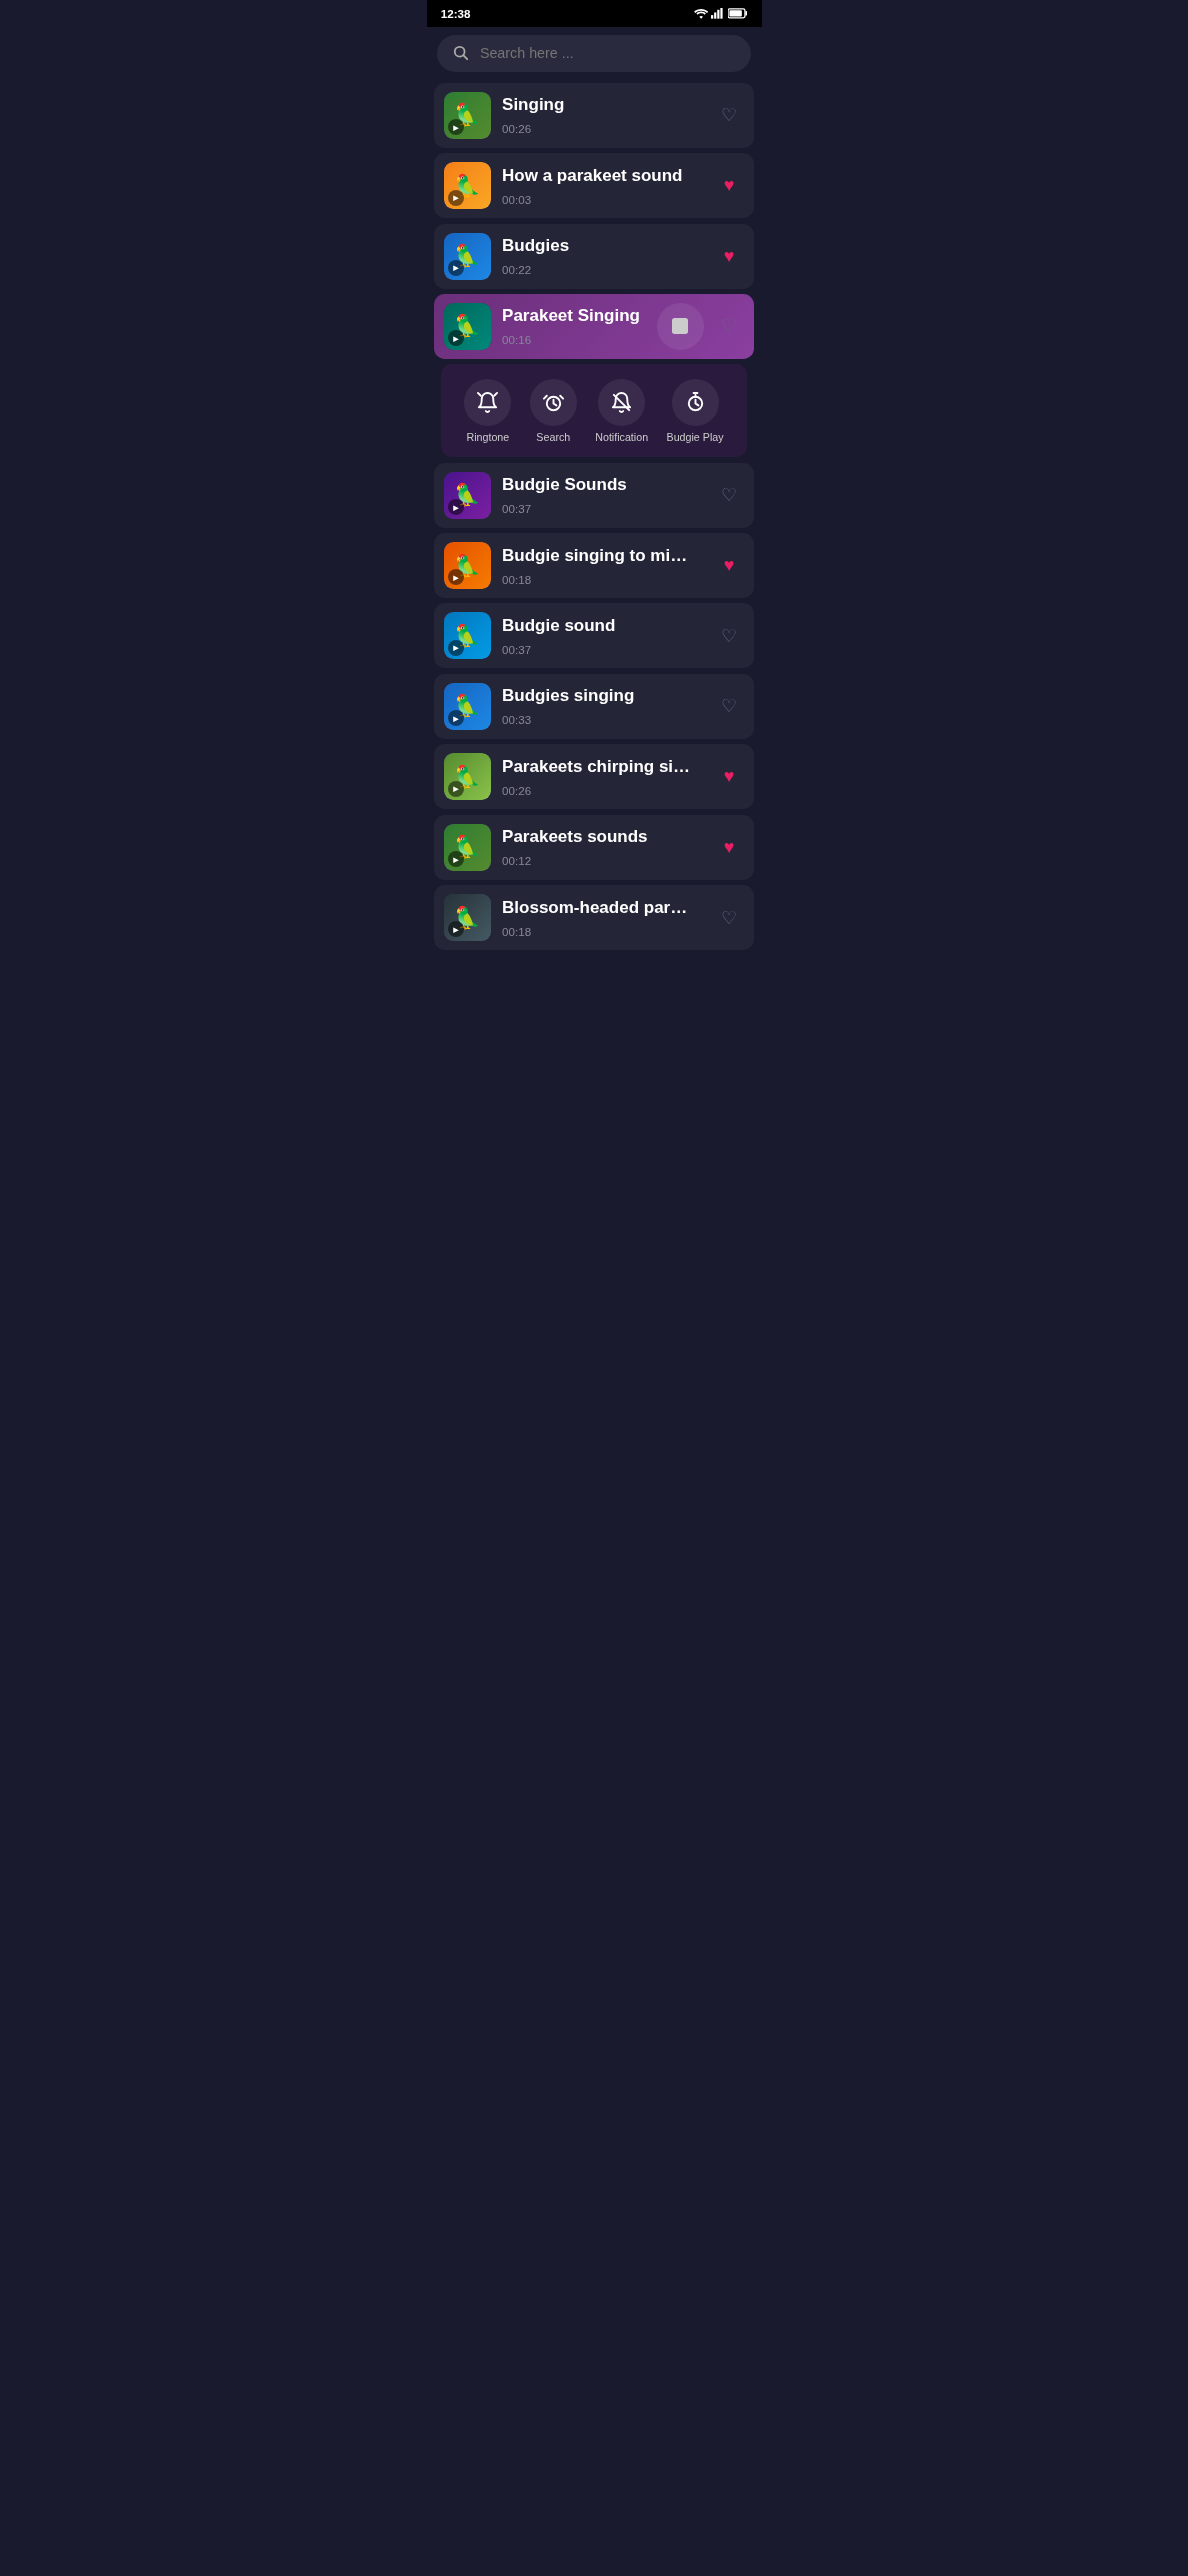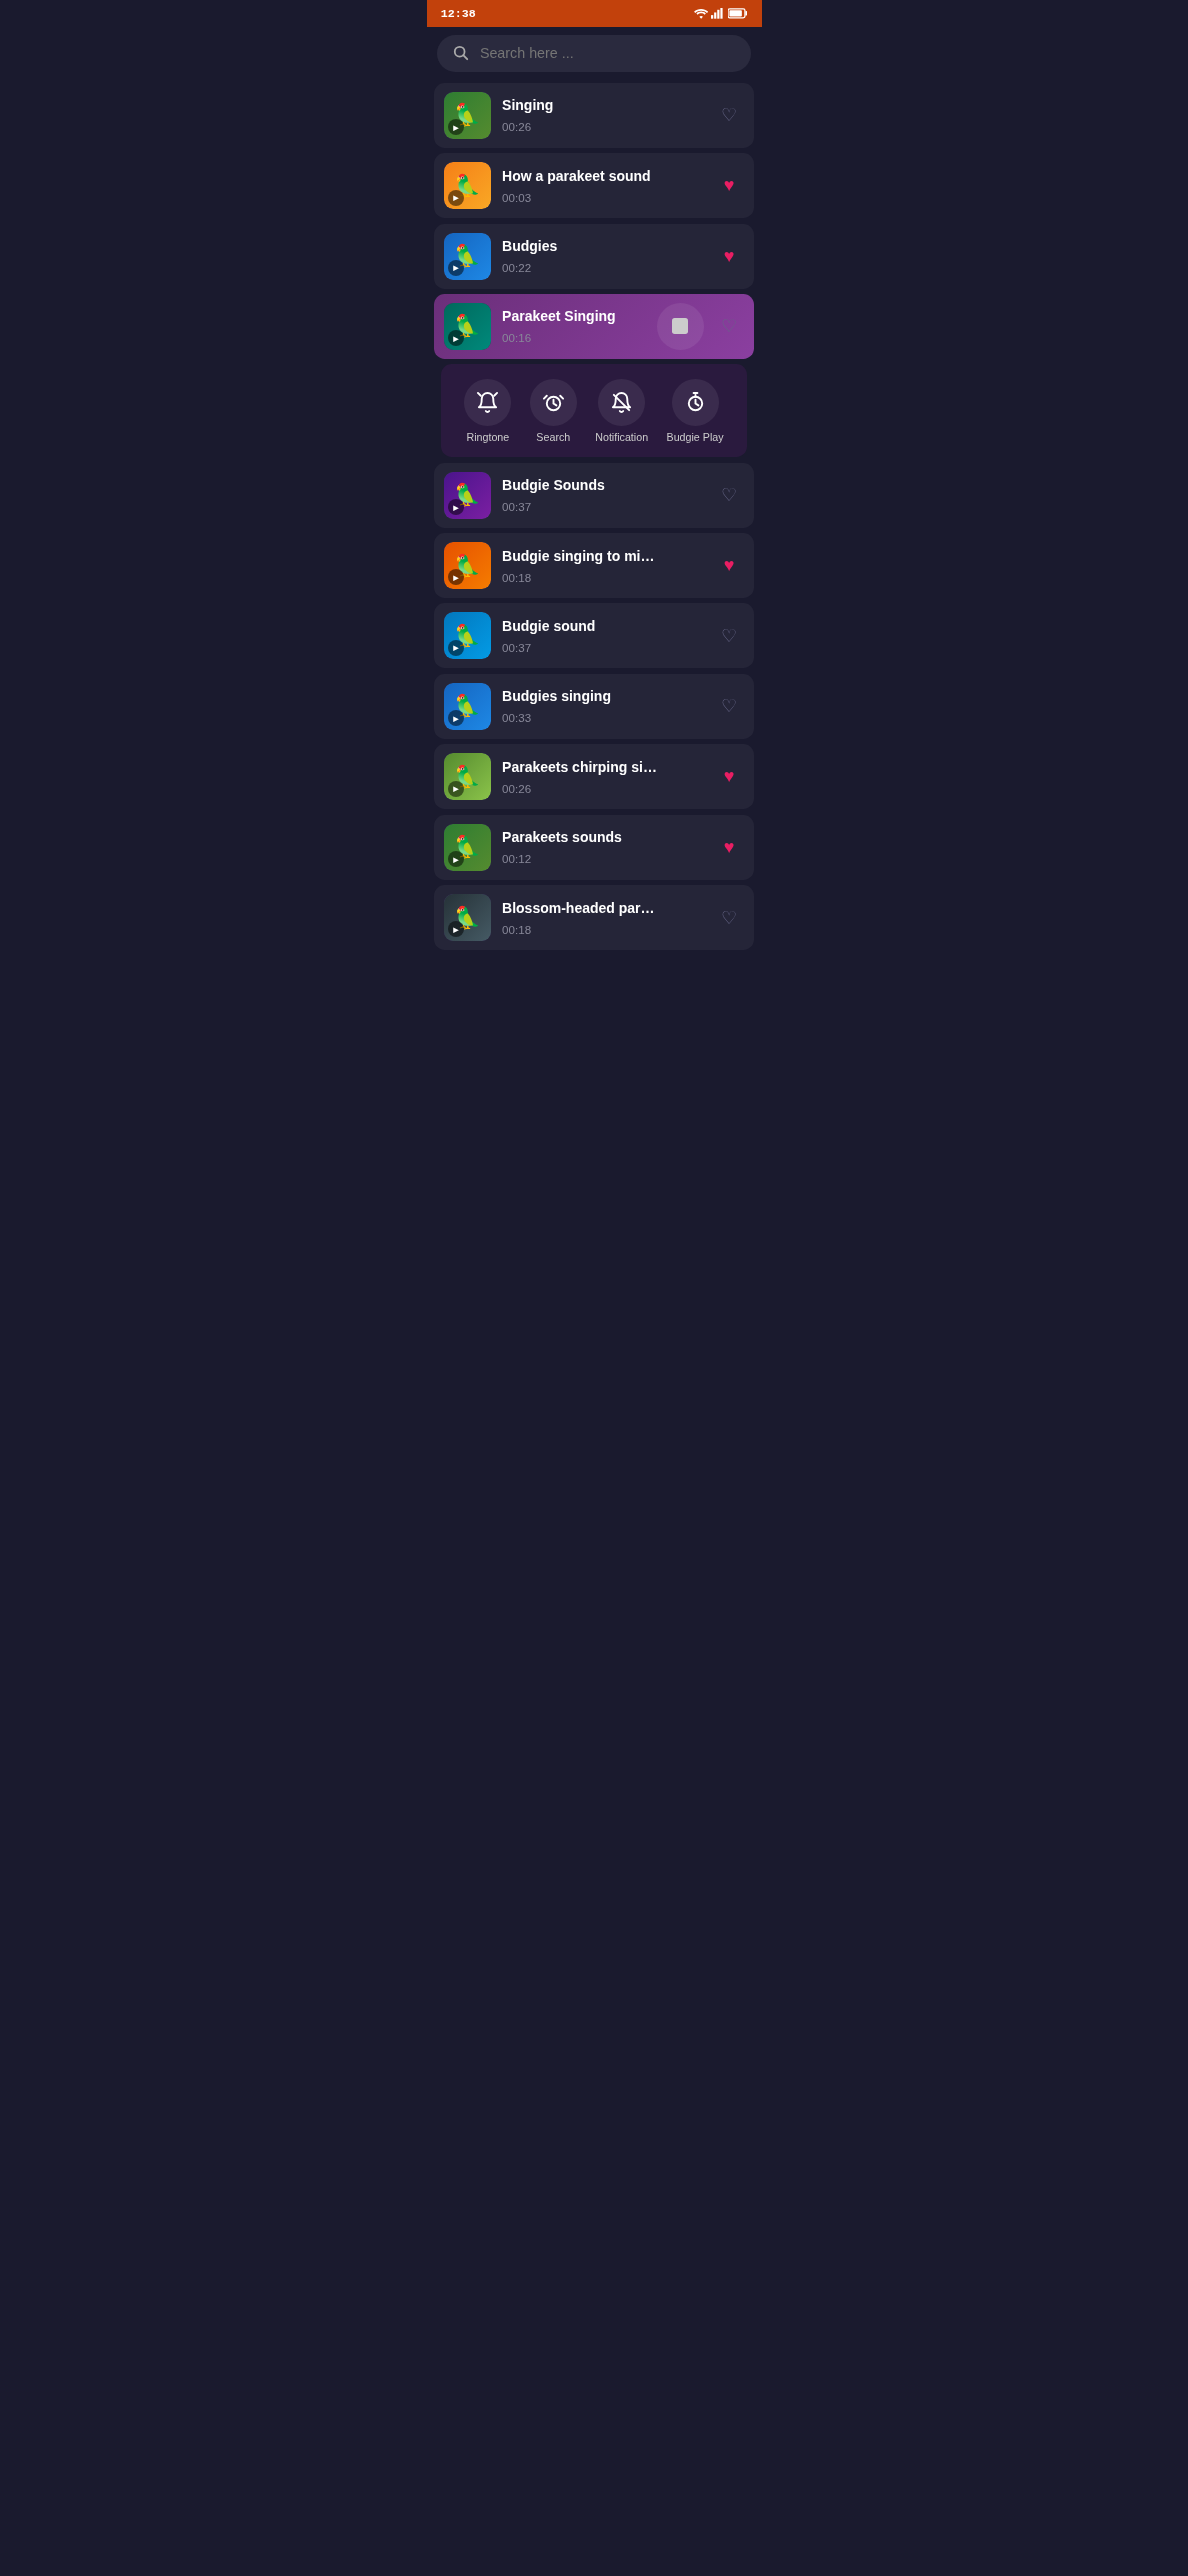--- a/index.html
+++ b/index.html
@@ -14,22 +14,21 @@
       min-height: 100vh;
     }
 
     .status-bar {
       display: flex;
       justify-content: space-between;
       align-items: center;
       padding: 7.2px 14.3px;
       font-size: 11.6px;
       font-weight: 600;
-      background: #c2410c;
-      font-family: Liberation Mono, monospace;
+      background: #000000;
     }
 
     .status-icons {
       display: flex;
       gap: 3.6px;
       align-items: center;
     }
 
     .search-bar {
       margin: 7.2px 10.7px;
@@ -117,21 +116,21 @@
       justify-content: center;
       font-size: 7.2px;
     }
 
     .song-info {
       flex: 1;
       min-width: 0;
     }
 
     .song-title {
-      font-size: 14px;
+      font-size: 17px;
       font-weight: 600;
       color: #ffffff;
       white-space: nowrap;
       overflow: hidden;
       text-overflow: ellipsis;
     }
 
     .song-duration {
       font-size: 11.6px;
       color: #888899;

